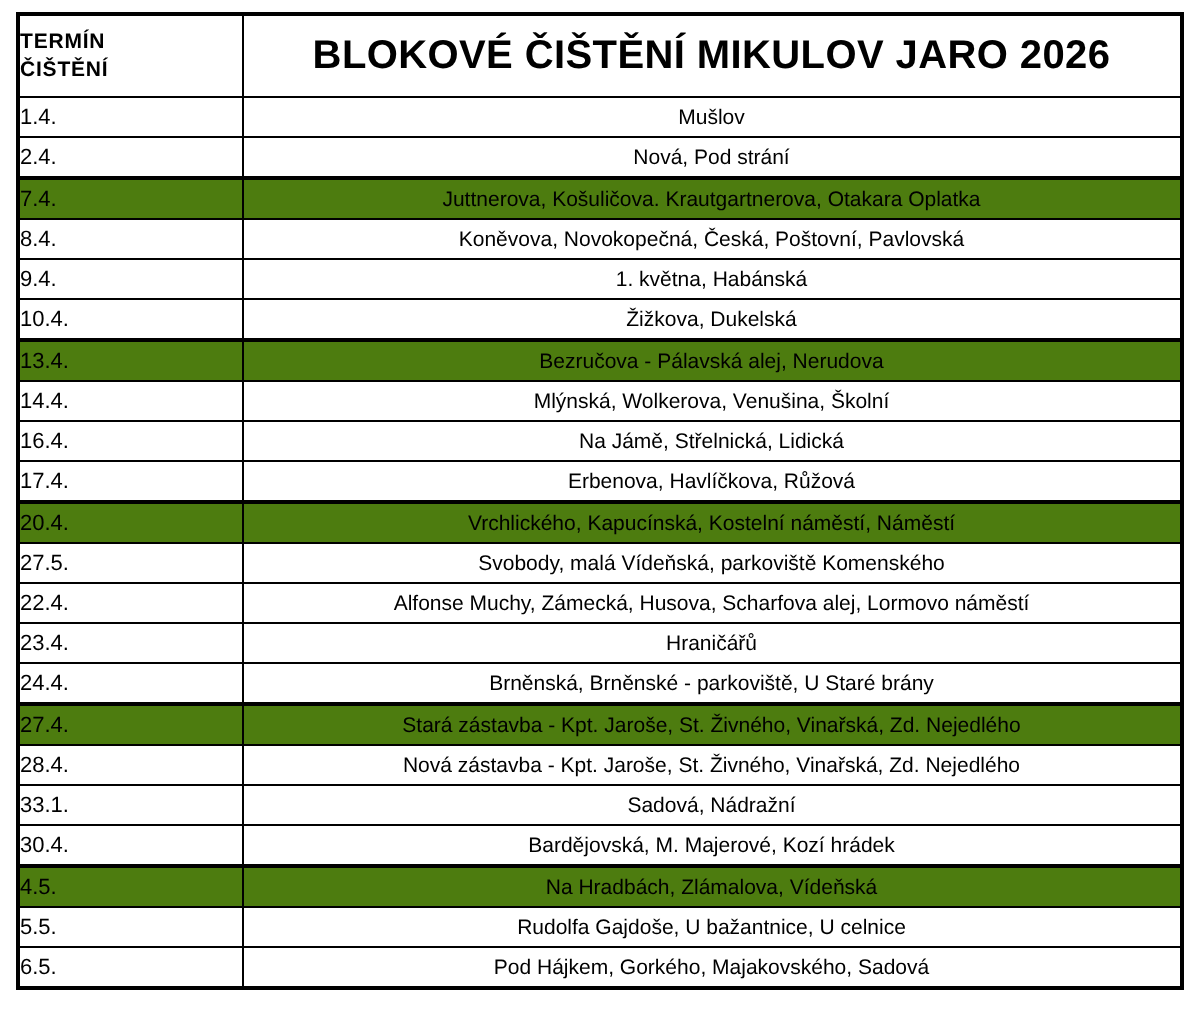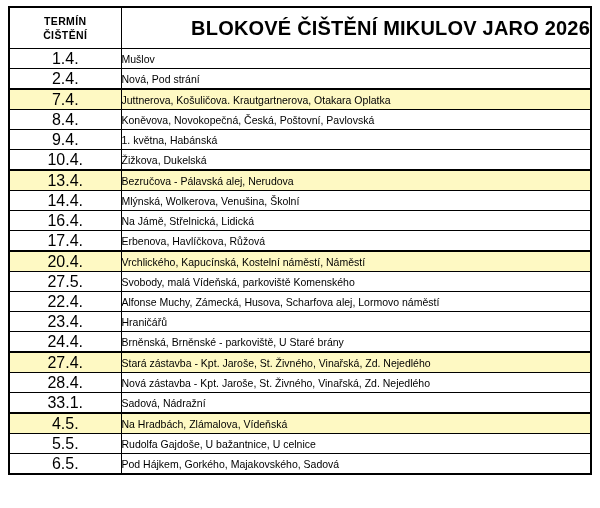--- a/index.html
+++ b/index.html
@@ -30,54 +30,53 @@
   table.schedule td, table.schedule th {
     border: 1px solid #000000;
     padding: 0;
     vertical-align: middle;
   }
   col.c-date { width: 112px; }
   col.c-desc { width: 470px; }
 
   .hdr-date {
     height: 40px;
-    text-align: center;
+    text-align: left;
     font-size: 10.5px;
     font-weight: bold;
     letter-spacing: 0.4px;
     line-height: 1.35;
     padding: 2px 0;
   }
   .hdr-date .l1 { display: block; }
   .hdr-date .l2 { display: block; }
   .hdr-title {
     height: 40px;
-    text-align: right;
+    text-align: center;
     font-size: 20px;
     font-weight: bold;
     padding-left: 8px;
     letter-spacing: 0.2px;
     white-space: nowrap;
   }
   td.date {
     height: 19px;
-    text-align: center;
-    font-size: 16px;
+    font-size: 11px;
     white-space: nowrap;
   }
   td.desc {
     height: 19px;
-    text-align: left;
+    text-align: center;
     font-size: 10.5px;
     padding-left: 5px;
     white-space: nowrap;
     overflow: hidden;
   }
   tr.highlight td {
-    background: #fef9c3;
+    background: #4d7c0f;
   }
   tr.weekstart td {
     border-top: 2px solid #000000;
   }
 </style>
 </head>
 <body>
 
 <div class="sheet">
   <table class="schedule">
@@ -160,20 +159,24 @@
           <td class="desc">Stará zástavba - Kpt. Jaroše, St. Živného, Vinařská, Zd. Nejedlého</td>
         </tr>
         <tr>
           <td class="date">28.4.</td>
           <td class="desc">Nová zástavba - Kpt. Jaroše, St. Živného, Vinařská, Zd. Nejedlého</td>
         </tr>
         <tr>
           <td class="date">33.1.</td>
           <td class="desc">Sadová, Nádražní</td>
         </tr>
+        <tr>
+          <td class="date">30.4.</td>
+          <td class="desc">Bardějovská, M. Majerové, Kozí hrádek</td>
+        </tr>
         <tr class="highlight weekstart">
           <td class="date">4.5.</td>
           <td class="desc">Na Hradbách, Zlámalova, Vídeňská</td>
         </tr>
         <tr>
           <td class="date">5.5.</td>
           <td class="desc">Rudolfa Gajdoše, U bažantnice, U celnice</td>
         </tr>
         <tr>
           <td class="date">6.5.</td>

